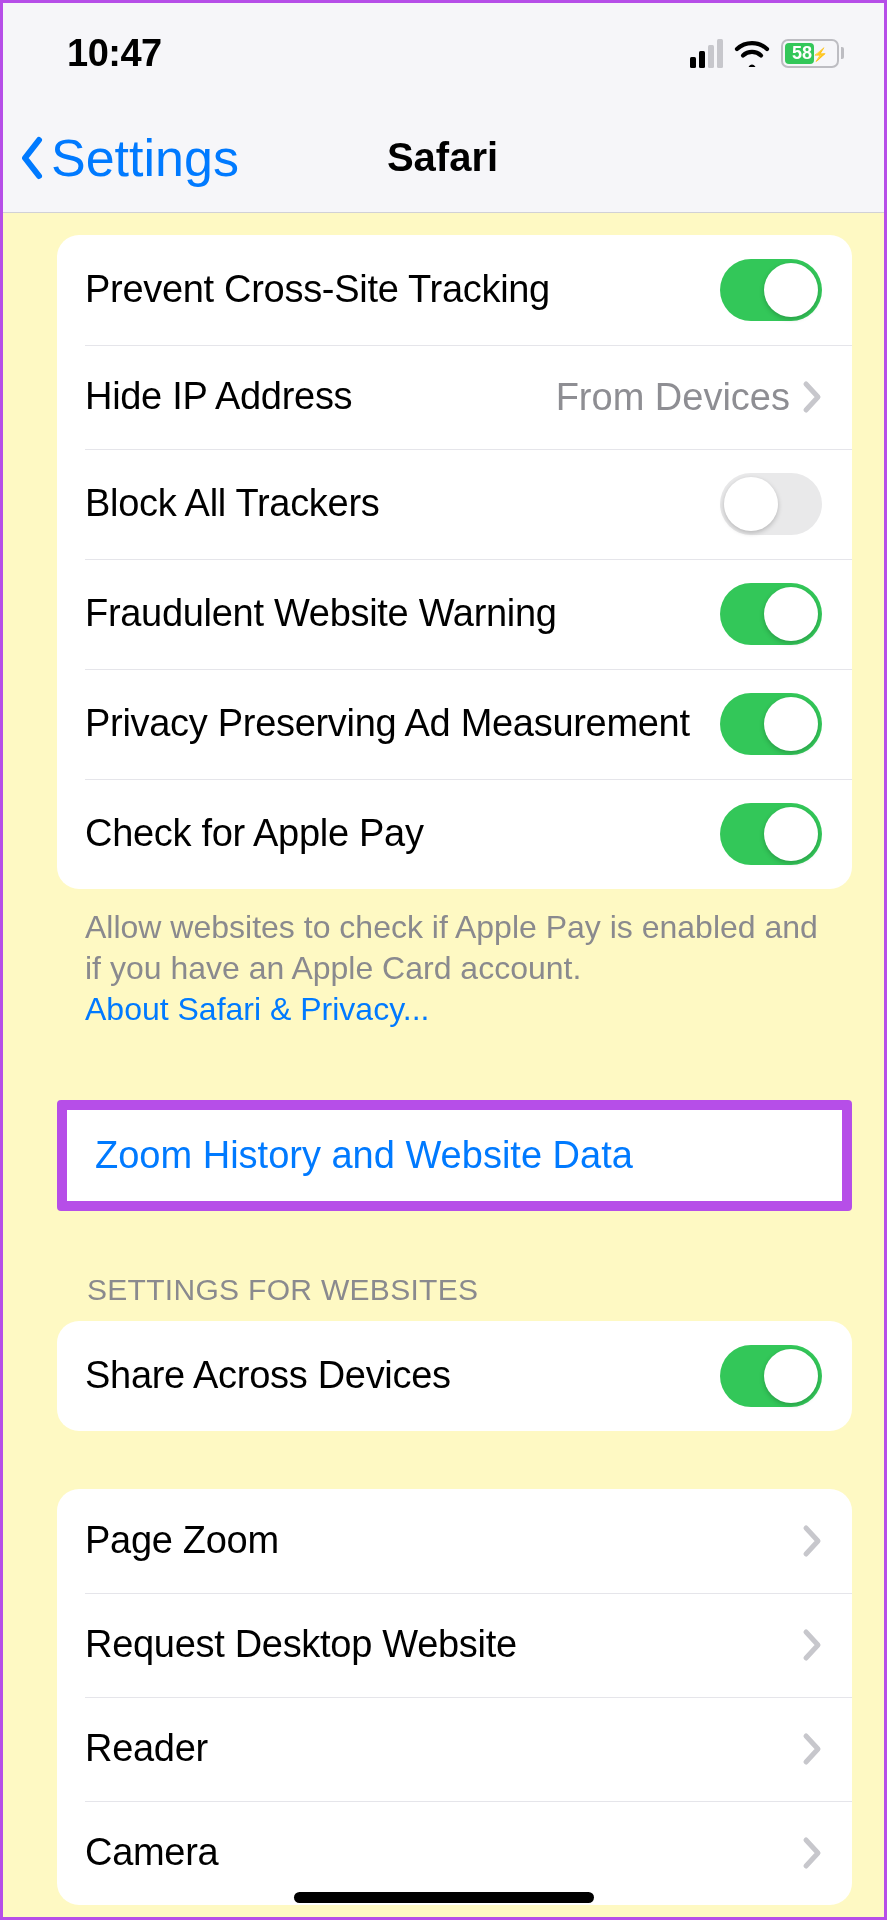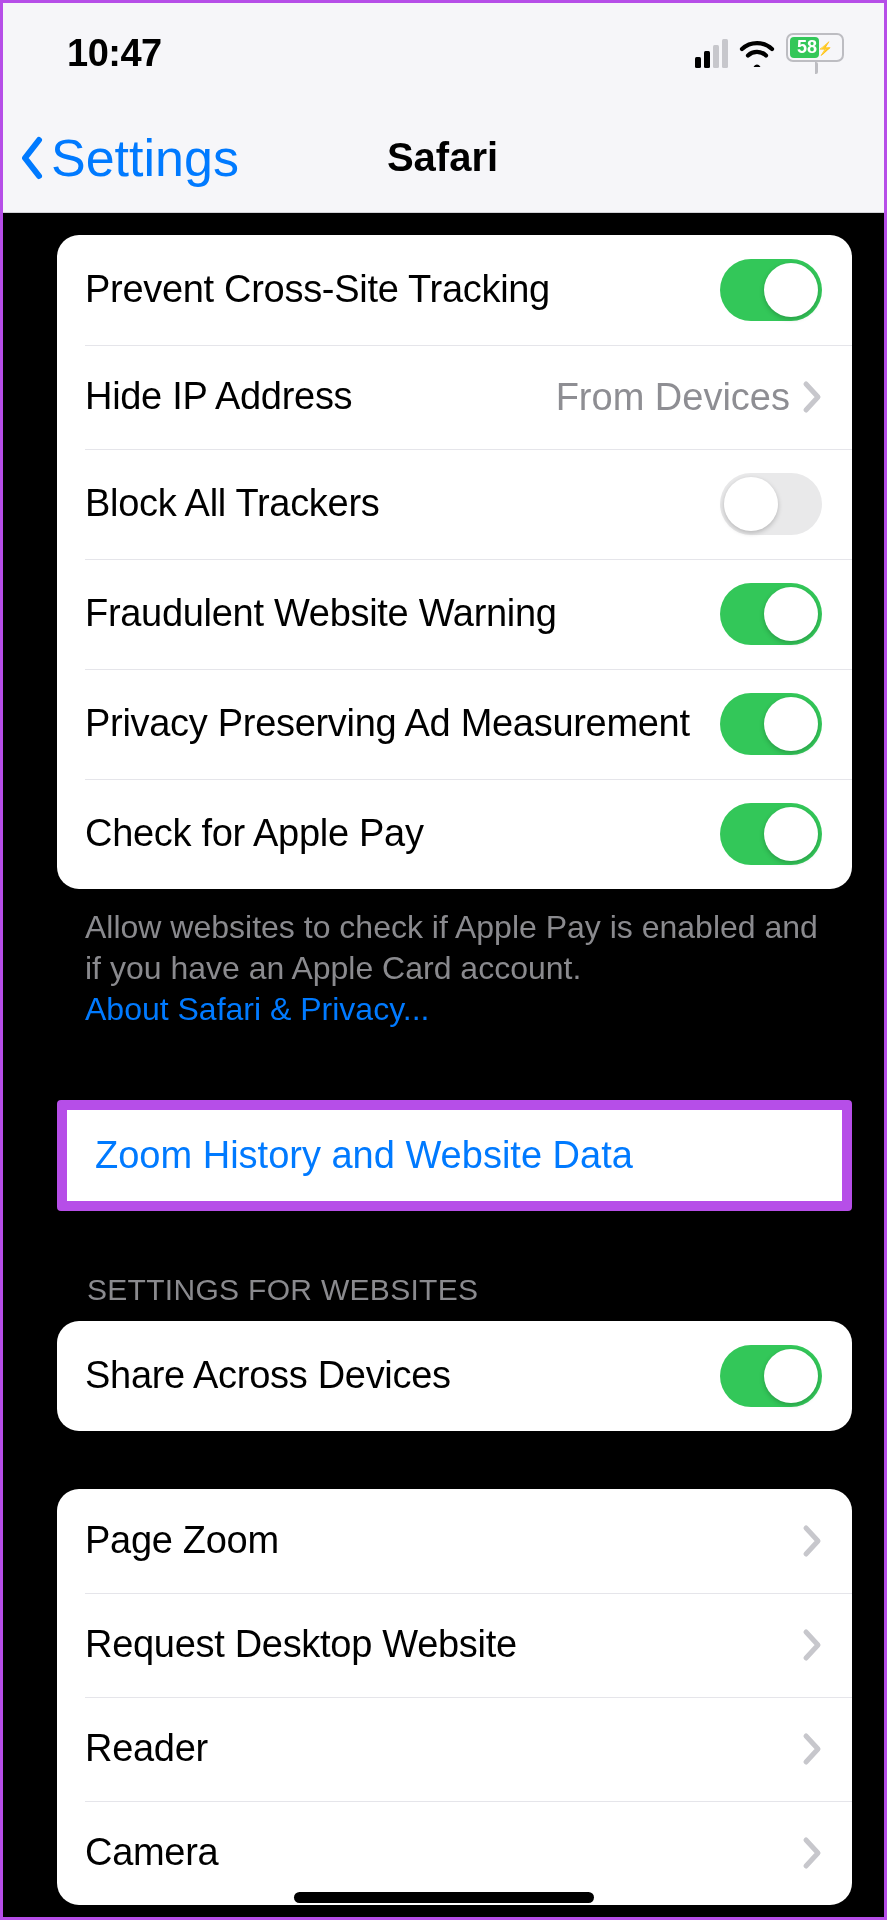--- a/index.html
+++ b/index.html
@@ -6,21 +6,21 @@
   html, body { width: 887px; height: 1920px; overflow: hidden; }
   body {
     font-family: -apple-system, "Helvetica Neue", Helvetica, Arial, sans-serif;
     background: #fff;
     border: 3px solid #b64ee8;
     position: relative;
   }
   .screen {
     width: 100%;
     height: 100%;
-    background: #000000;
+    background: #fef9c3;
     display: flex;
     flex-direction: column;
   }
 
   
   .status-bar {
     height: 100px;
     background: #f6f6f9;
     display: flex;
     align-items: center;
@@ -42,21 +42,20 @@
   .signal .bar { width: 6px; background: #000; border-radius: 1.5px; }
   .signal .bar.dim { background: #c7c7cc; }
   .signal .b1 { height: 11px; }
   .signal .b2 { height: 17px; }
   .signal .b3 { height: 23px; }
   .signal .b4 { height: 29px; }
   .wifi svg { display: block; }
   .battery {
     display: flex;
     align-items: center;
-    flex-direction: column;
   }
   .battery-body {
     width: 58px;
     height: 29px;
     border: 2.5px solid #bdbdc2;
     border-radius: 7px;
     position: relative;
     display: flex;
     align-items: center;
     padding: 2px;

